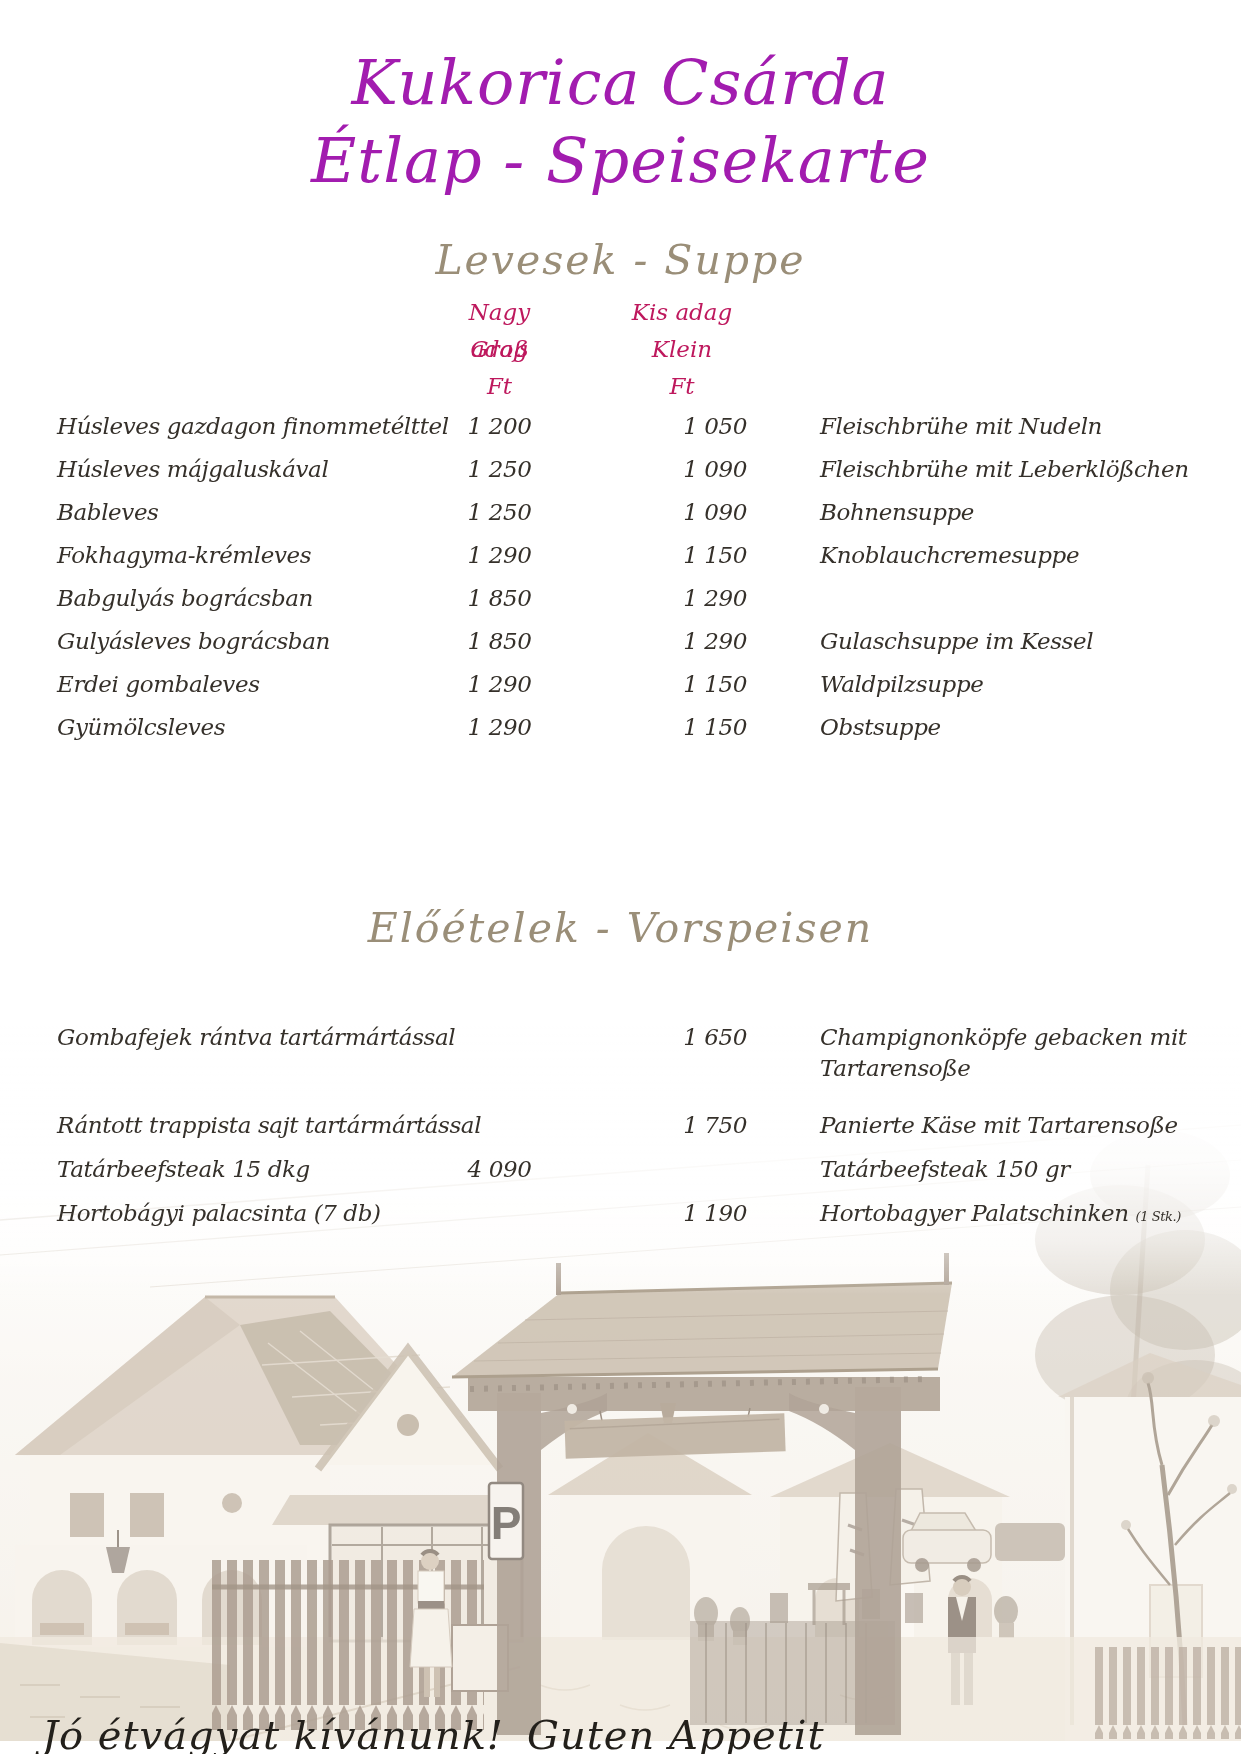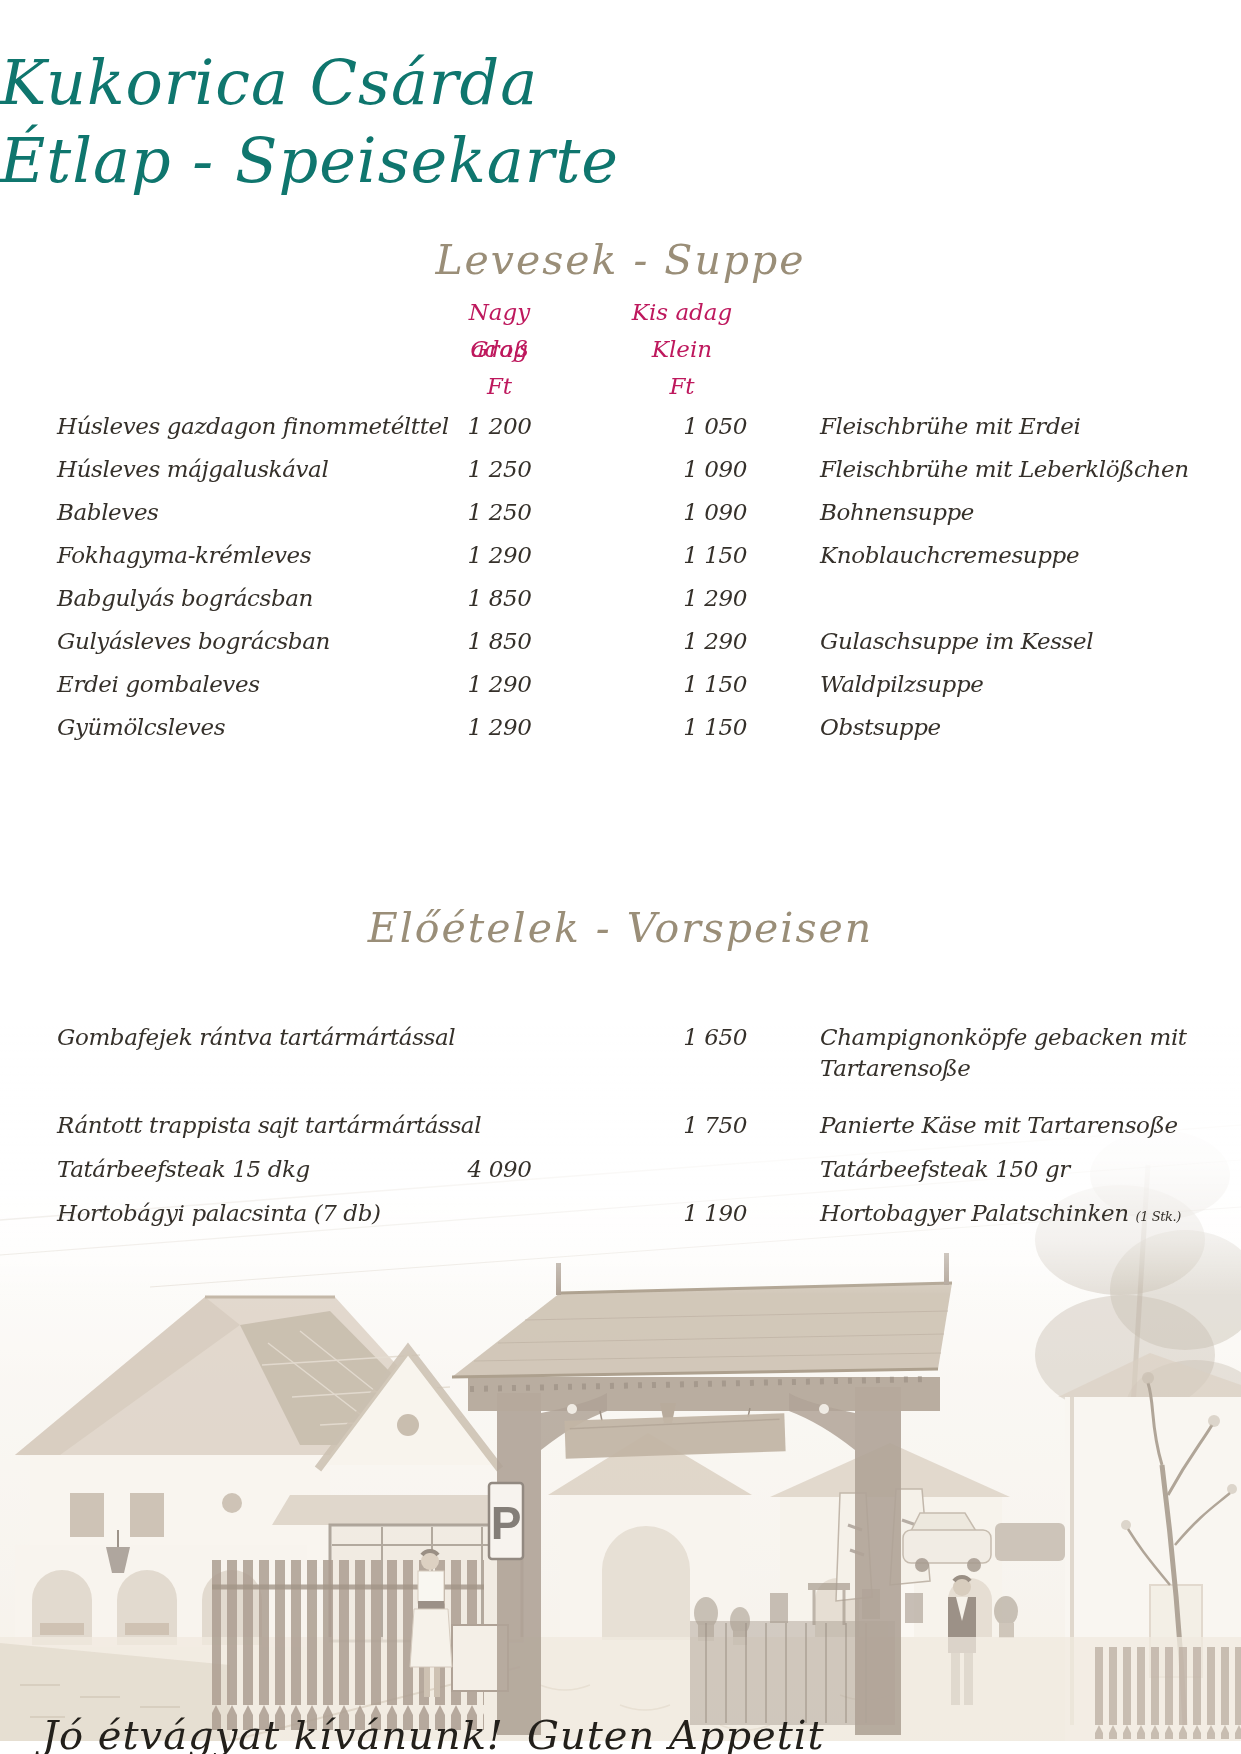--- a/index.html
+++ b/index.html
@@ -4,23 +4,23 @@
 <style>
   html,body { margin:0; padding:0; background:#ffffff; }
   .page {
     position:relative; width:1241px; height:1754px;
     background:#ffffff; overflow:hidden;
     font-family:"DejaVu Serif","Liberation Serif",serif;
   }
   .content { position:relative; z-index:2; }
   
   .title-line {
-    position:absolute; left:0; width:100%; text-align:left;
+    position:absolute; left:0; width:100%; text-align:center;
     font-style:italic; font-size:62px; letter-spacing:1px;
-    color:#0f766e;
+    color:#a21caf;
   }
   .title-1 { top:46px; }
   .title-2 { top:124px; }
   .sec-heading {
     position:absolute; left:0; width:100%; text-align:center;
     font-style:italic; font-size:41px; letter-spacing:2px;
     color:#9a8e78;
   }
   .h-soups { top:236px; }
   .h-starters { top:904px; }
@@ -319,21 +319,21 @@
         <div>Klein</div>
         <div>Ft</div>
       </div>
     </div>
 
     <div class="menu-table soups">
       <div class="row">
         <span class="c-name">Húsleves gazdagon finommetélttel</span>
         <span class="c-p1">1 200</span>
         <span class="c-p2">1 050</span>
-        <span class="c-de">Fleischbrühe mit Erdei</span>
+        <span class="c-de">Fleischbrühe mit Nudeln</span>
       </div>
       <div class="row">
         <span class="c-name">Húsleves májgaluskával</span>
         <span class="c-p1">1 250</span>
         <span class="c-p2">1 090</span>
         <span class="c-de">Fleischbrühe mit Leberklößchen</span>
       </div>
       <div class="row">
         <span class="c-name">Bableves</span>
         <span class="c-p1">1 250</span>

